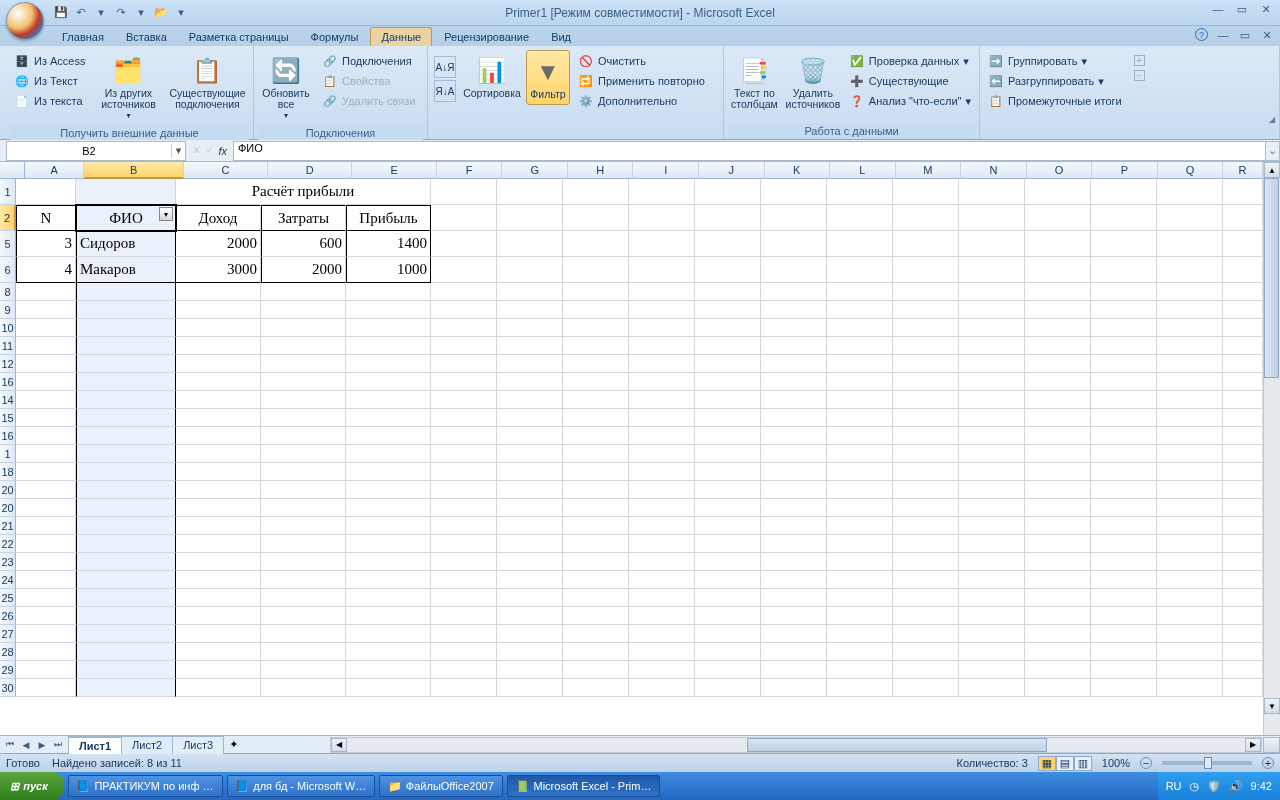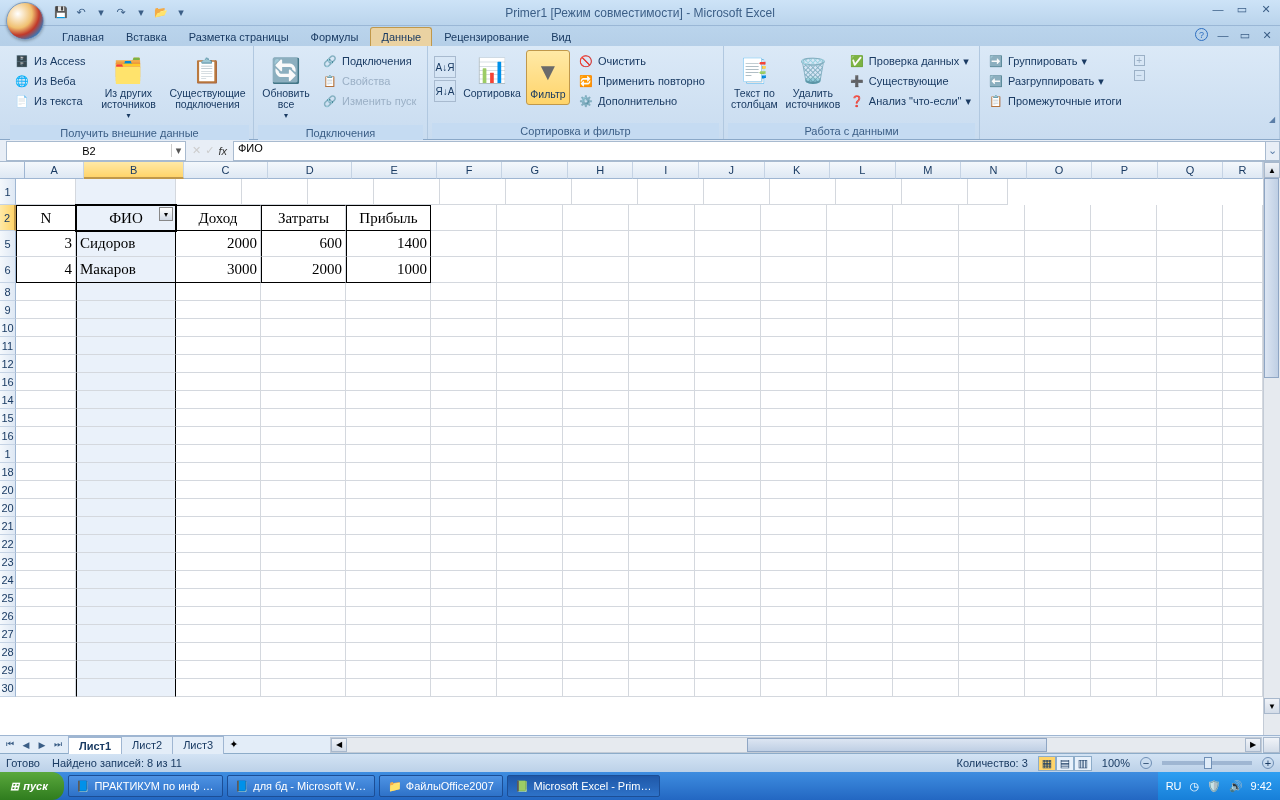--- a/index.html
+++ b/index.html
@@ -129,21 +129,21 @@
 
   <div class="group" style="width:248px;">
     <div class="gbody">
       <div class="stack">
         <div class="smbtn">
             <span class="ico">🗄️</span>
             <span>Из Access</span>
           </div>
         <div class="smbtn">
             <span class="ico">🌐</span>
-            <span>Из Веба</span>
+            <span>Из Текст</span>
           </div>
         <div class="smbtn">
             <span class="ico">📄</span>
             <span>Из текста</span>
           </div>
       </div>
       <div class="bigbtn" style="width:70px;">
           <div class="ico">🗂️</div>
           <span>Из других источников</span>
           <span style="font-size:8px;">▾</span>
@@ -167,21 +167,21 @@
         <div class="smbtn">
             <span class="ico">🔗</span>
             <span>Подключения</span>
           </div>
         <div class="smbtn disabled">
             <span class="ico">📋</span>
             <span>Свойства</span>
           </div>
         <div class="smbtn disabled">
             <span class="ico">🔗</span>
-            <span>Изменить пуск</span>
+            <span>Удалить связи</span>
           </div>
       </div>
     </div>
     <div class="glabel">Подключения</div>
   </div>
 
   <div class="group" style="width:296px;">
     <div class="gbody">
       <div class="stack" style="padding-top:6px;">
         <div class="smbtn" style="border:1px solid #a8bacf;width:22px;height:22px;justify-content:center;">
@@ -207,21 +207,20 @@
         <div class="smbtn">
             <span class="ico">🔁</span>
             <span>Применить повторно</span>
           </div>
         <div class="smbtn">
             <span class="ico">⚙️</span>
             <span>Дополнительно</span>
           </div>
       </div>
     </div>
-    <div class="glabel">Сортировка и фильтр</div>
   </div>
 
   <div class="group" style="width:256px;">
     <div class="gbody">
       <div class="bigbtn" style="width:56px;">
           <div class="ico">📑</div>
           <span>Текст по столбцам</span>
         </div>
       <div class="bigbtn" style="width:56px;">
           <div class="ico">🗑️</div>
@@ -326,20 +325,21 @@
           <div class="rh" style="height: 18px;">26</div>
           <div class="rh" style="height: 18px;">27</div>
           <div class="rh" style="height: 18px;">28</div>
           <div class="rh" style="height: 18px;">29</div>
           <div class="rh" style="height: 18px;">30</div>
         </div>
       <div class="cells" id="cells">
           <div class="row" style="height: 26px;">
             <div class="cell" style="width: 60px; height: 26px;"></div>
             <div class="cell colsel" style="width: 100px; height: 26px;"></div>
+            <div class="cell datatext center" style="width: 255px; height: 26px;">Расчёт прибыли</div>
             <div class="cell" style="width: 66px; height: 26px;"></div>
             <div class="cell" style="width: 66px; height: 26px;"></div>
             <div class="cell" style="width: 66px; height: 26px;"></div>
             <div class="cell" style="width: 66px; height: 26px;"></div>
             <div class="cell" style="width: 66px; height: 26px;"></div>
             <div class="cell" style="width: 66px; height: 26px;"></div>
             <div class="cell" style="width: 66px; height: 26px;"></div>
             <div class="cell" style="width: 66px; height: 26px;"></div>
             <div class="cell" style="width: 66px; height: 26px;"></div>
             <div class="cell" style="width: 66px; height: 26px;"></div>

